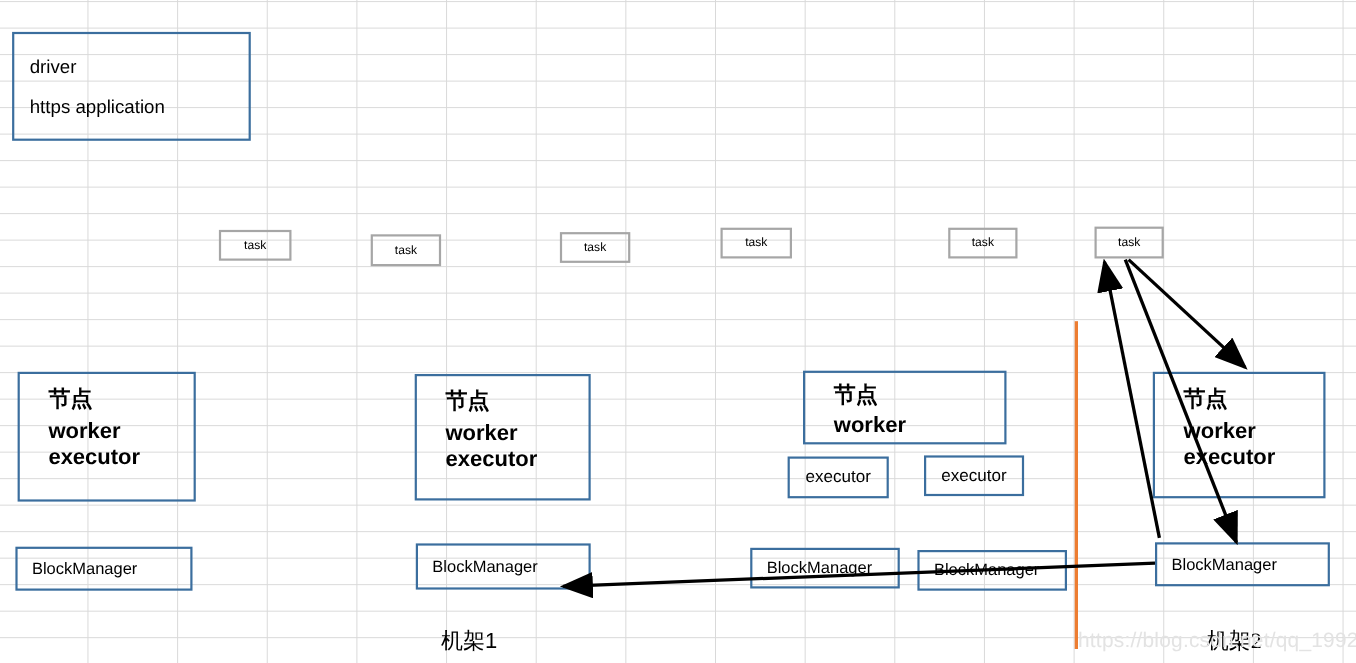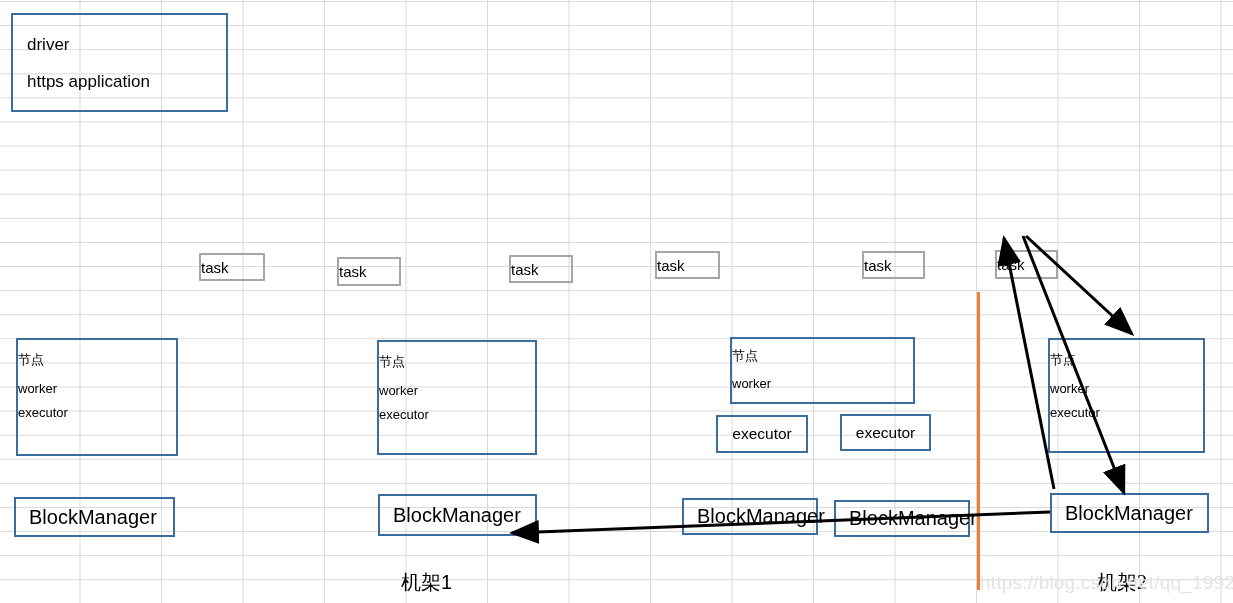--- a/index.html
+++ b/index.html
@@ -22,46 +22,46 @@
   }
   .node-box {
     position: absolute;
     box-sizing: border-box;
     border: 2px solid #3b6e9e;
     background: transparent;
     color: #000000;
   }
   .node-box .line {
     position: absolute;
-    left: 0;
-    white-space: nowrap;
-    font-size: 13px;
+    left: 26px;
+    white-space: nowrap;
+    font-size: 20px;
     line-height: 1;
     color: #000;
+    font-weight: bold;
   }
   .task-box {
     position: absolute;
     box-sizing: border-box;
     border: 2px solid #a6a6a6;
     background: transparent;
     display: flex;
     align-items: center;
-    justify-content: flex-start;
-    font-size: 15px;
-    color: #000;
-    margin-top: 44px;
+    justify-content: center;
+    font-size: 11px;
+    color: #000;
   }
   .bm-box {
     position: absolute;
     box-sizing: border-box;
     border: 2px solid #3b6e9e;
     background: transparent;
     display: flex;
     align-items: center;
-    font-size: 20px;
+    font-size: 15px;
     color: #000;
     text-align: right;
   }
   .bm-box .bm-label {
     padding-left: 13px;
     white-space: nowrap;
   }
   .exec-box {
     position: absolute;
     box-sizing: border-box;
@@ -113,21 +113,21 @@
     width: 1233px;
     height: 603px;
     pointer-events: none;
   }
 </style>
 </head>
 <body>
 
 <div id="canvas">
 
-  <div class="driver-box" style="left:11px; top:13px; width:217px; height:99px;">
+  <div class="driver-box" style="left:11px; top:29px; width:217px; height:99px;">
     <span class="line" style="top:21px;">driver</span>
     <span class="line" style="top:58px;">https application</span>
   </div>
 
   <div class="task-box" style="left:199px; top:209px; width:66px; height:28px;">
     <span>task</span>
   </div>
   <div class="task-box" style="left:337px; top:213px; width:64px; height:29px;">
     <span>task</span>
   </div>

